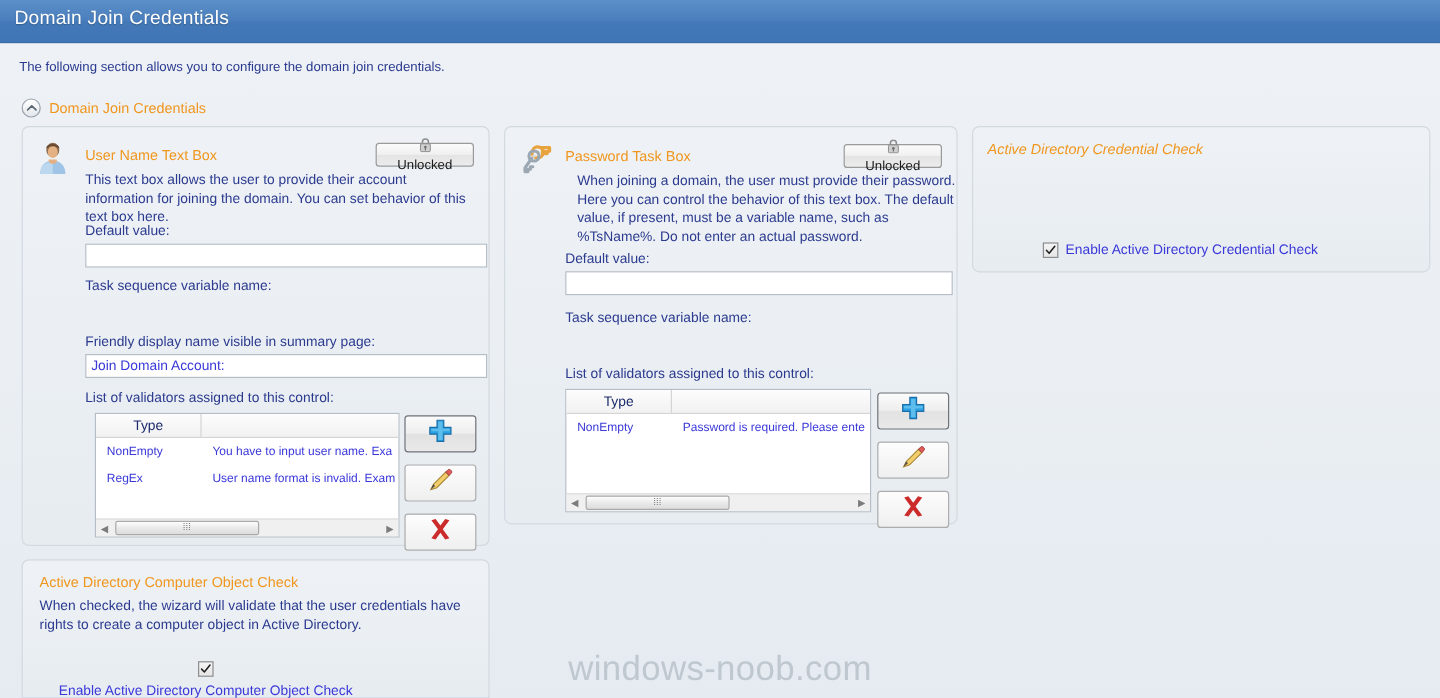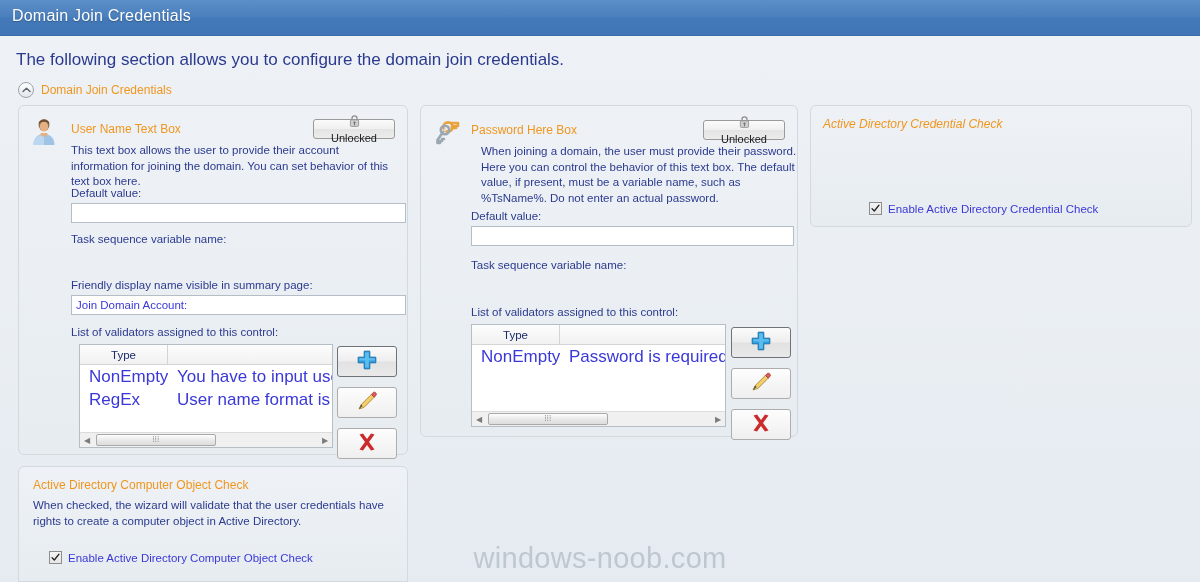--- a/index.html
+++ b/index.html
@@ -27,21 +27,21 @@
     position: absolute; left: 12px; top: 7px;
     font-size: 16px; color: #ffffff;
     letter-spacing: .2px;
     text-shadow: 0 1px 1px rgba(0,0,0,.25);
     white-space: nowrap;
   }
 
   
   .intro {
     position: absolute; left: 16px; top: 50px;
-    font-size: 17px; color: #2b3a8f;
+    font-size: 11px; color: #2b3a8f;
     white-space: nowrap;
   }
 
   
   .group-header {
     position: absolute; left: 18px; top: 82px;
     display: flex; align-items: center; gap: 7px;
   }
   .expander {
     width: 16px; height: 16px; border-radius: 50%;
@@ -132,21 +132,21 @@
   .grid-head .cell {
     font-size: 11.5px; color: #1b2a6b;
     display: flex; align-items: center; justify-content: center;
     border-right: 1px solid #d4d4d4;
     height: 100%;
   }
   .grid-head .cell.c1 { width: 88px; }
   .grid-head .cell.c2 { flex: 1; border-right: none; }
   .grid-row { display: flex; height: 23px; align-items: center; }
   .grid-row .cell {
-    font-size: 17px; color: #3a38d8;
+    font-size: 10px; color: #3a38d8;
     white-space: nowrap; overflow: hidden;
     padding-left: 9px;
   }
   .grid-row .cell.c1 { width: 88px; }
   .grid-row .cell.c2 { flex: 1; }
 
   .hscroll {
     position: absolute; left: 0; bottom: 0;
     height: 15px; width: 100%;
     background: #f0f0f0;
@@ -324,21 +324,21 @@
       <svg width="30" height="30" viewBox="0 0 30 30">
         <path d="M19.5 5 L27 5 L27 8 L25 8 L25 10 L23 10 L23 8 L21 8 L21 11" fill="none" stroke="#e8a33d" stroke-width="2.6" stroke-linecap="round" stroke-linejoin="round"></path>
         <circle cx="17" cy="9" r="4.6" fill="none" stroke="#e8a33d" stroke-width="2.6"></circle>
         <circle cx="17" cy="9" r="1.6" fill="#f6d7a0"></circle>
         <path d="M12 14 L6.5 22 L6.5 25 L9 25 L9 23 L11 23 L11 21 L13 21" fill="none" stroke="#9ba7b2" stroke-width="2.6" stroke-linecap="round" stroke-linejoin="round"></path>
         <circle cx="14" cy="12" r="4.2" fill="none" stroke="#9ba7b2" stroke-width="2.6"></circle>
         <circle cx="14" cy="12" r="1.4" fill="#d7dde3"></circle>
       </svg>
     </span>
 
-    <span class="panel-title" style="left:50px; top:17px;">Password Here Box</span>
+    <span class="panel-title" style="left:50px; top:17px;">Password Task Box</span>
 
     <div class="lock-btn" style="right:12px; top:14px;">
       <span class="lock-glyph">
         <svg width="11" height="12" viewBox="0 0 11 12">
           <path d="M3 5 V3.3 C3 1.6 4.1 0.8 5.5 0.8 C6.9 0.8 8 1.6 8 3.3 V5" fill="none" stroke="#8e8e8e" stroke-width="1.3"></path>
           <rect x="1.4" y="4.8" width="8.2" height="6.6" rx="1" fill="#cfcfcf" stroke="#8a8a8a" stroke-width=".8"></rect>
           <circle cx="5.5" cy="7.6" r="1.1" fill="#6f6f6f"></circle>
           <rect x="5" y="8.2" width="1" height="2.1" fill="#6f6f6f"></rect>
         </svg>
       </span>
@@ -408,21 +408,21 @@
             <path d="M1 4.6 L3.3 7 L8 1.2" fill="none" stroke="#1f1f1f" stroke-width="1.3" stroke-linecap="round" stroke-linejoin="round"></path>
           </svg>
       </span>
       <span class="chk-label">Enable Active Directory Credential Check</span>
     </div>
   </div>
 
   <div class="panel" id="panel-objcheck">
     <div class="panel-title" style="left:14px; top:11px;">Active Directory Computer Object Check</div>
     <div class="panel-desc" style="left:14px; top:31px; width:360px;">When checked, the wizard will validate that the user credentials have rights to create a computer object in Active Directory.</div>
-    <div class="chk-row" style="left:30px; top:84px;">
+    <div class="chk-row" style="left:30px; top:84px;flex-direction:column;">
       <span class="chk-box">
         <svg width="9" height="9" viewBox="0 0 9 9">
             <path d="M1 4.6 L3.3 7 L8 1.2" fill="none" stroke="#1f1f1f" stroke-width="1.3" stroke-linecap="round" stroke-linejoin="round"></path>
           </svg>
       </span>
       <span class="chk-label">Enable Active Directory Computer Object Check</span>
     </div>
   </div>
 
   <div class="watermark">windows-noob.com</div>

